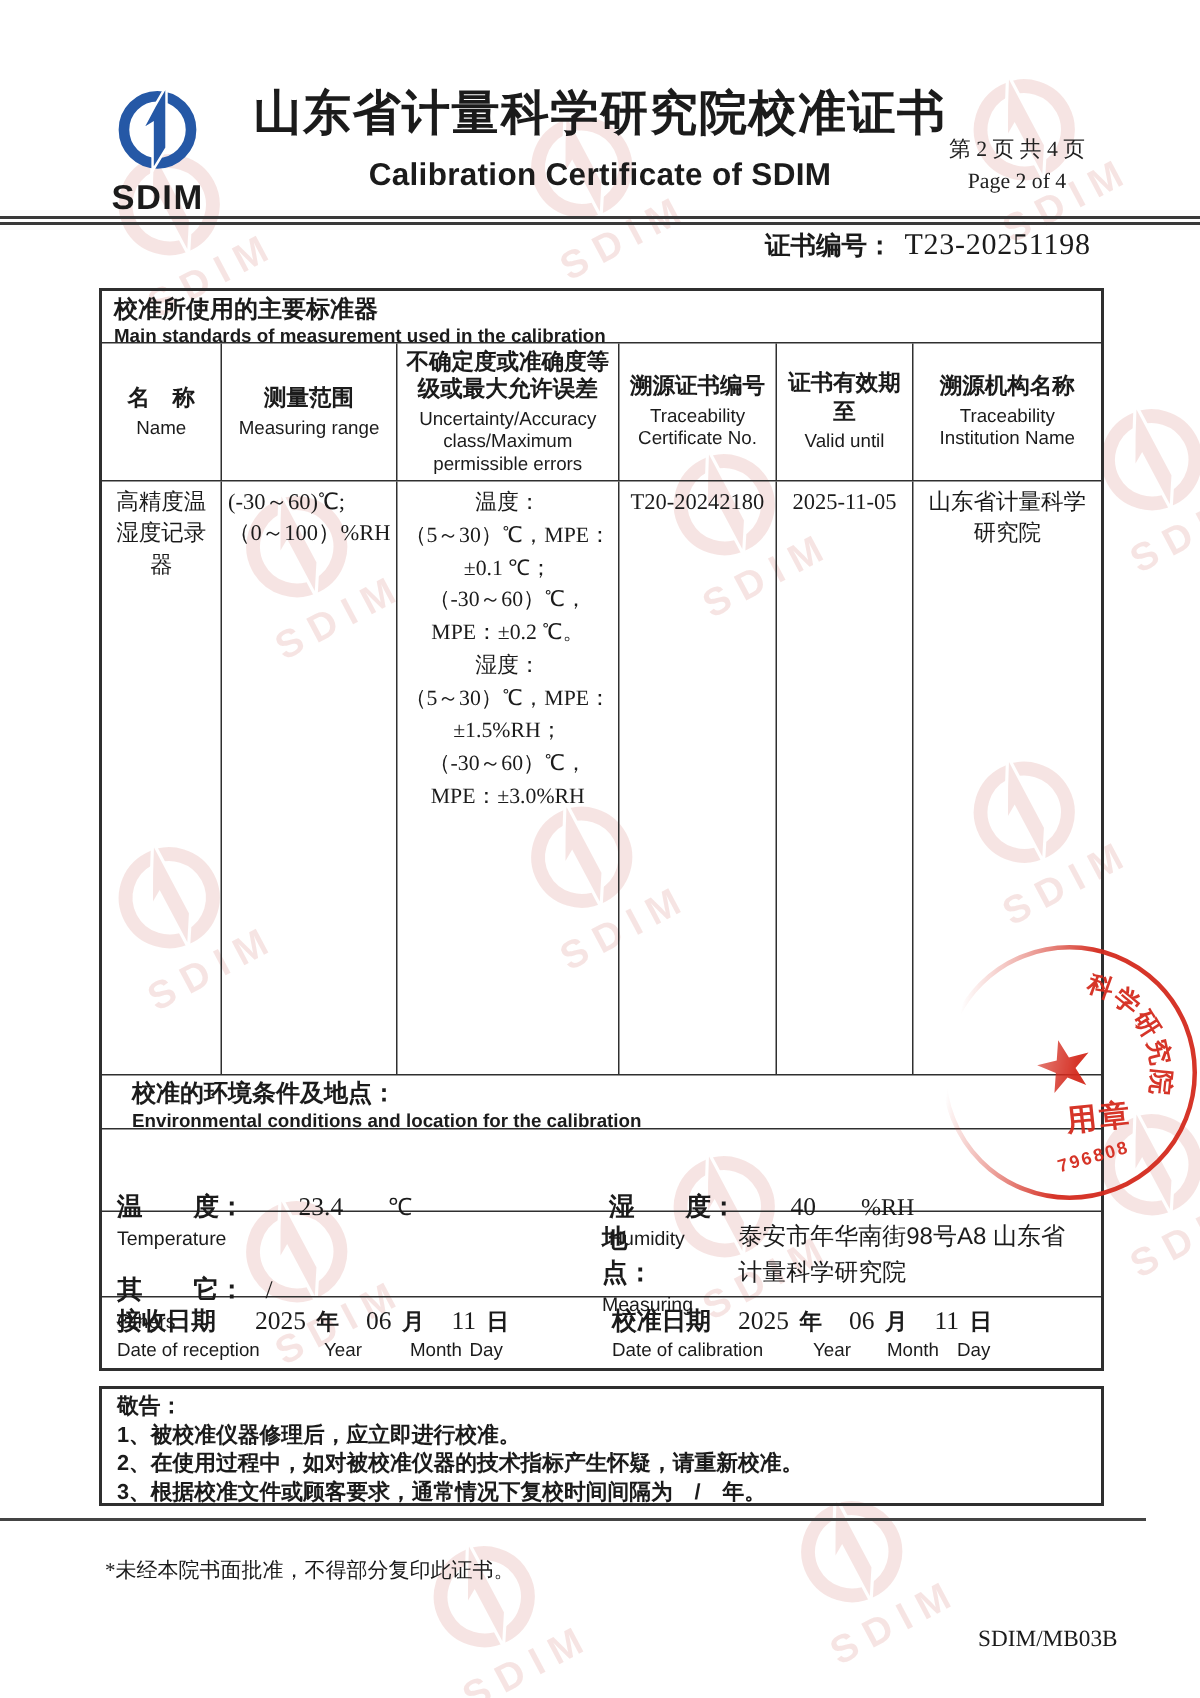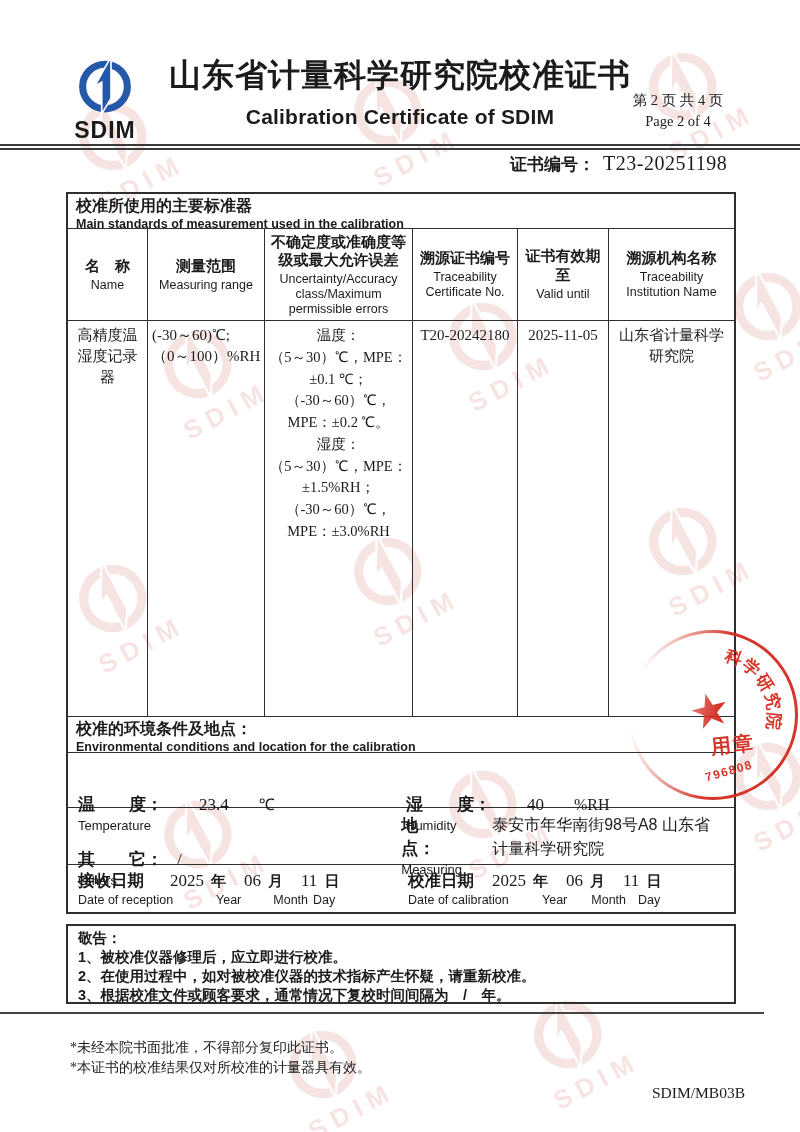--- a/index.html
+++ b/index.html
@@ -59,21 +59,21 @@
   .hen{font-size:12.5px;line-height:1.18;margin-top:2px;}
   .tbody{height:396px;font-family:"Liberation Serif",serif;font-size:15px;}
   .tbody .cell{padding-top:4px;text-align:center;line-height:1.4;}
   .tbody .c0{padding:4px 3px 0;}
   .tbody .c1{text-align:left;padding:4px 1px 0 4px;}
   .tbody .c2{font-size:14.5px;line-height:1.5;}
   .tbody .c5{padding:4px 8px 0;}
   .mline{white-space:nowrap;}
 
   
-  .env-title{padding:2px 8px;height:31px;}
+  .env-title{padding:2px 20px;height:31px;}
   .erow{display:flex;padding:6px 10px 4px;height:44px;}
   .ehalf-l{width:328px;}
   .ehalf-r{flex:1;}
   .elabel{font-size:17px;font-weight:600;}
   .evalue{font-family:"Liberation Serif",serif;font-size:17px;margin-left:36px;margin-top:36px;}
   .eunit{font-size:16px;margin-left:30px;font-family:"Liberation Serif",serif;}
   .eline2{font-size:13px;margin-top:2px;}
   .orow{display:flex;padding:6px 10px 4px;height:46px;gap:20px;}
   .loc{display:flex;}
   .loc-value{width:250px;font-size:16px;font-weight:500;line-height:1.5;margin-left:12px;margin-top:-1px;}
@@ -378,21 +378,20 @@
   <div class="notice-title">敬告：</div>
   <div class="notice-item">1、被校准仪器修理后，应立即进行校准。</div>
   <div class="notice-item">2、在使用过程中，如对被校准仪器的技术指标产生怀疑，请重新校准。</div>
   <div class="notice-item">3、根据校准文件或顾客要求，通常情况下复校时间间隔为　/　年。</div>
 </div>
 
 <div class="abs bottom-rule"></div>
 
 <div class="abs footnotes">
   <div>*未经本院书面批准，不得部分复印此证书。</div>
-  <div>*本证书的校准结果仅对所校准的计量器具有效。</div>
 </div>
 
 <div class="abs form-code">SDIM/MB03B</div>
 
 <div class="abs stamp">
   <div class="stamp-ring"></div>
   <span class="stamp-star">★</span>
   <span class="arc-char" style="transform:translate(-50%,-50%) rotate(20deg) translateY(-61px)">科</span>
   <span class="arc-char" style="transform:translate(-50%,-50%) rotate(39deg) translateY(-61px)">学</span>
   <span class="arc-char" style="transform:translate(-50%,-50%) rotate(58deg) translateY(-61px)">研</span>

